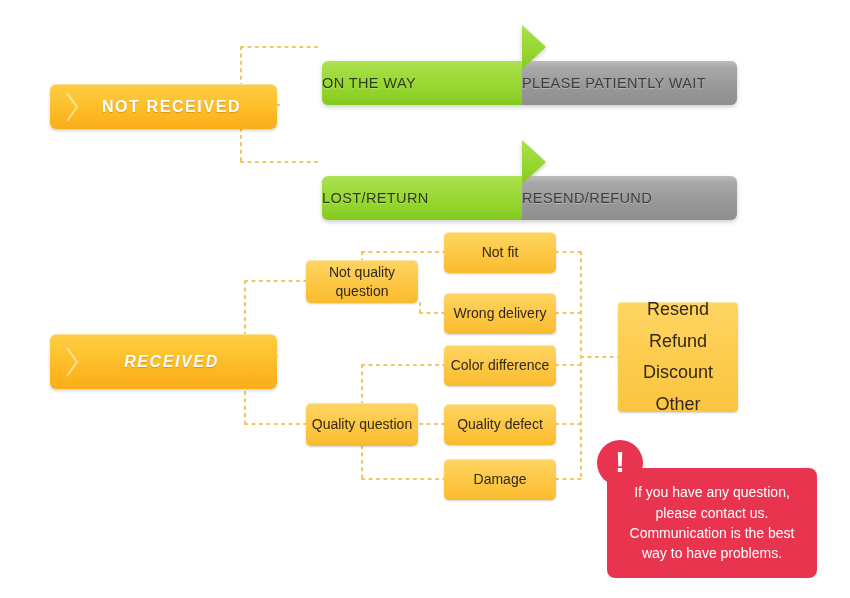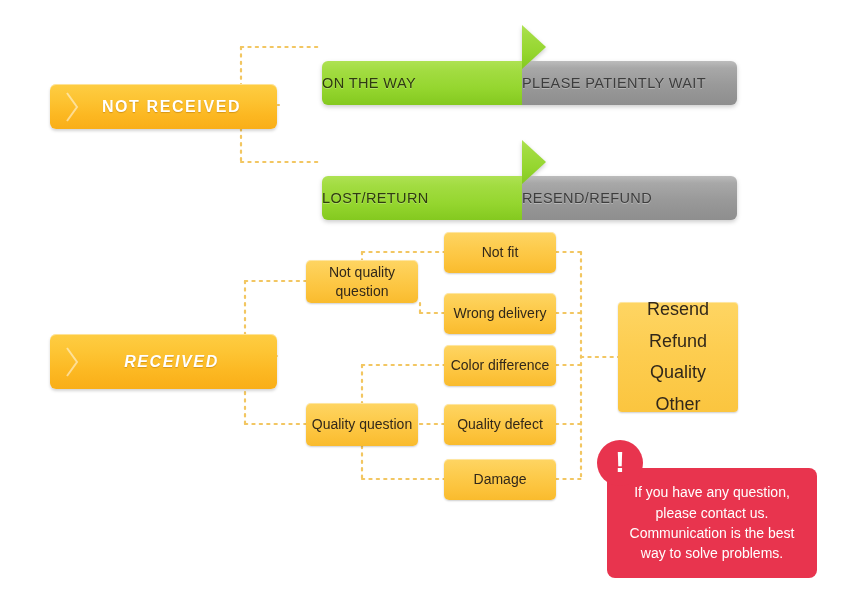--- a/index.html
+++ b/index.html
@@ -304,29 +304,29 @@
     <span>Damage</span>
   </div>
 
   <div class="node" style="left:444px; top:404px; width:112px; height:41px;">
     <span>Quality defect</span>
   </div>
 
   <div class="node tall" style="left:618px; top:302px; width:120px; height:110px;">
     <span class="opt">Resend</span>
     <span class="opt">Refund</span>
-    <span class="opt">Quality</span>
+    <span class="opt">Discount</span>
     <span class="opt">Other</span>
   </div>
 
   <div class="notice-badge" style="left:597px; top:440px; width:46px; height:46px;">
     <span class="bang">!</span>
   </div>
   <div class="notice" style="left:607px; top:468px; width:210px; height:110px;">
     <div>
       <span class="notice-text">If you have any question,</span>
       <span class="notice-text">please contact us.</span>
       <span class="notice-text">Communication is the best</span>
-      <span class="notice-text">way to solve problems.</span>
+      <span class="notice-text">way to have problems.</span>
     </div>
   </div>
 
 </div>
 
 </body></html>

